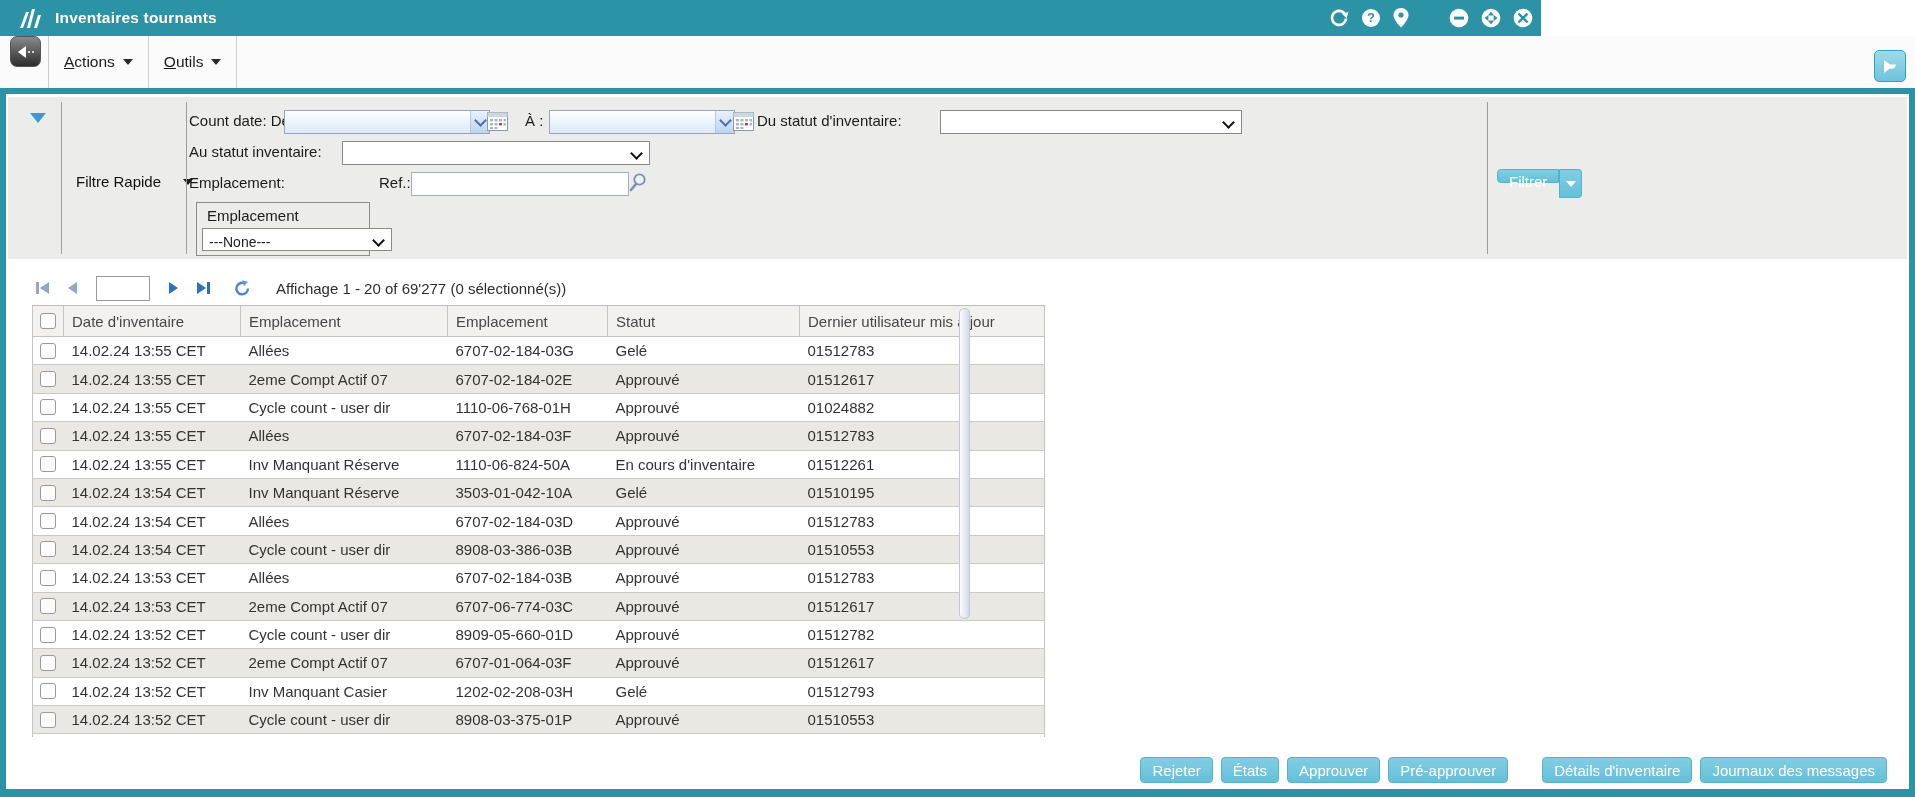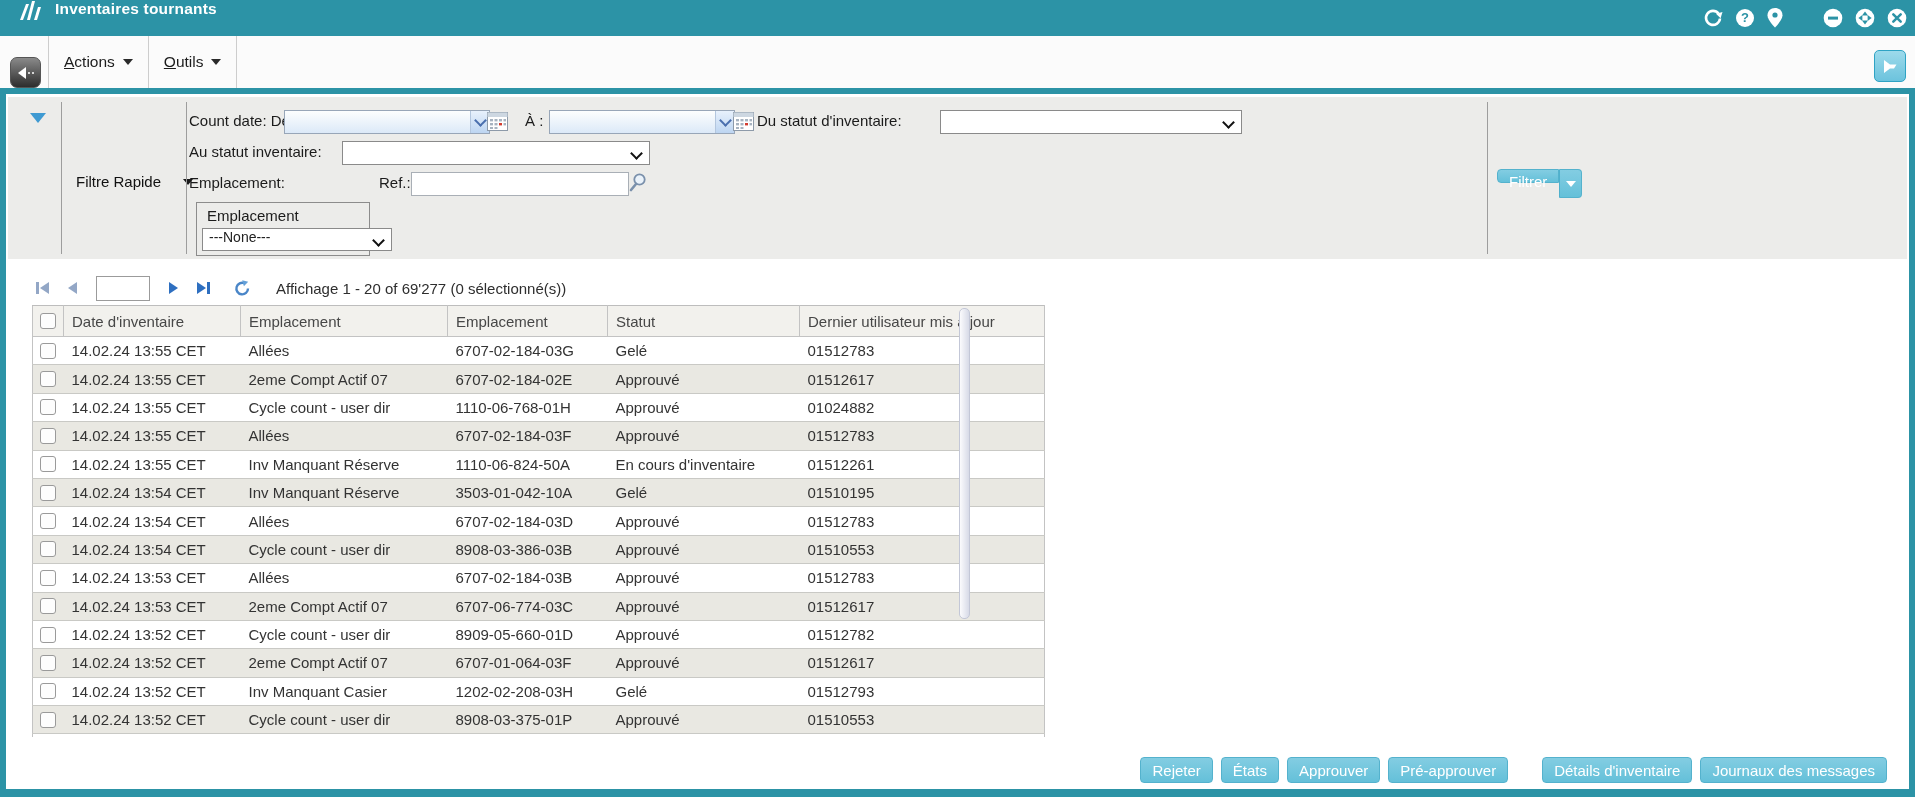--- a/index.html
+++ b/index.html
@@ -1,30 +1,30 @@
 <!DOCTYPE html>
 <html><head>
 <meta charset="utf-8">
 <style>
   html,body{margin:0;padding:0}
   body{width:1915px;height:797px;position:relative;overflow:hidden;background:#ffffff;
        font-family:"Liberation Sans",sans-serif;color:#222}
 
   
-  #titlebar{position:absolute;left:0;top:0;width:1915px;height:36px;background:#2c93a6;
-            display:flex;}
+  #titlebar{position:absolute;left:0;top:0;width:1541px;height:36px;background:#2c93a6;
+            display:flex;align-items:center}
   #app-title{color:#fff;font-weight:bold;font-size:15.5px;margin-left:9px;letter-spacing:.2px}
   #logo{margin-left:20px;display:flex}
   .tb-icons{position:absolute;right:8px;top:0;height:36px;display:flex;align-items:center;gap:12px}
   .tb-icons svg{display:block;cursor:pointer}
   .tb-gap{width:16px}
 
   
   #menubar{position:absolute;left:0;top:36px;width:1915px;height:52px;background:#fbfbfb;
-           border-bottom:1px solid #d8d8d8;display:flex;align-items:flex-end}
+           border-bottom:1px solid #d8d8d8;display:flex;align-items:flex-start}
   .msep{width:1px;height:52px;background:#cdcdcd}
   .menu-item{font-size:15.5px;color:#1c1c1c;padding:0 15px;height:52px;display:flex;
              align-items:center;gap:8px;cursor:default;background:#fbfbfb}
   .caret-down{width:0;height:0;border-left:5px solid transparent;border-right:5px solid transparent;
               border-top:6px solid #2a2a2a}
   #back-button{width:29px;height:29px;margin:0 7px 0 10px;border-radius:7px;
                background:linear-gradient(#8a8a8a,#2d2d2d);border:1px solid #555;
                display:flex;align-items:center;justify-content:center;gap:2px;cursor:pointer}
   #back-button .tri{width:0;height:0;border-top:6px solid transparent;border-bottom:6px solid transparent;
                     border-right:8px solid #fff}
@@ -50,21 +50,21 @@
 
   .combo{position:absolute;height:22px;border:1px solid #98a6b8;
          background:linear-gradient(#fdfefe,#dcE9f8);display:flex;align-items:center;
          font-size:14px;color:#222;padding-left:6px;cursor:pointer}
   .combo .btn{position:absolute;right:0;top:0;bottom:0;width:18px;
               background:linear-gradient(#e8f1fc,#bdd5f1);border-left:1px solid #b3c6de;
               display:flex;align-items:center;justify-content:center}
   .chev-blue{width:7px;height:7px;border-right:2px solid #4a6fae;border-bottom:2px solid #4a6fae;
              transform:rotate(45deg);margin-top:-4px}
   .fake-select{position:absolute;height:22px;background:#fff;border:1px solid #8a8a8a;
-               display:flex;align-items:flex-start;font-size:14px;color:#222;padding:0 24px 0 6px;cursor:pointer}
+               display:flex;align-items:flex-end;font-size:14px;color:#222;padding:0 24px 0 6px;cursor:pointer}
   .fake-select .chev{position:absolute;right:8px;top:8px;width:7px;height:7px;
                border-right:2px solid #111;border-bottom:2px solid #111;transform:rotate(45deg);margin-top:-1px}
   .text-input{position:absolute;height:22px;background:#fff;border:1px solid #a9afb6;
               font-size:14px;padding:0 5px;font-family:"Liberation Sans",sans-serif}
   .cal-icon{position:absolute;cursor:pointer}
   #emplacement-box{position:absolute;left:188px;top:105px;width:172px;height:52px;border:1px solid #8c8c8c}
   #emplacement-box .bx-label{position:absolute;left:10px;top:4px;font-size:15px;color:#1b1b1b}
   #emplacement-box .fake-select{left:5px;top:25px;width:158px;height:21px}
 
   #filtrer-group{position:absolute;left:1489px;top:72px;display:flex;cursor:pointer}

